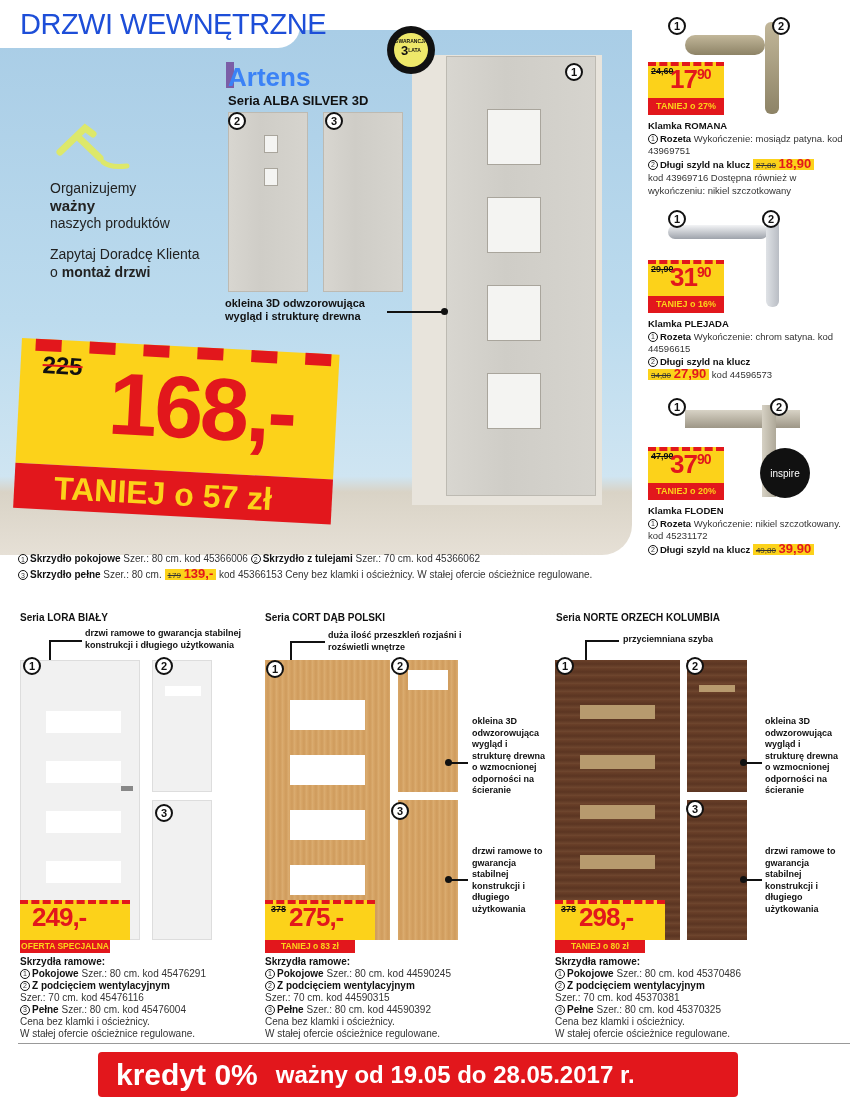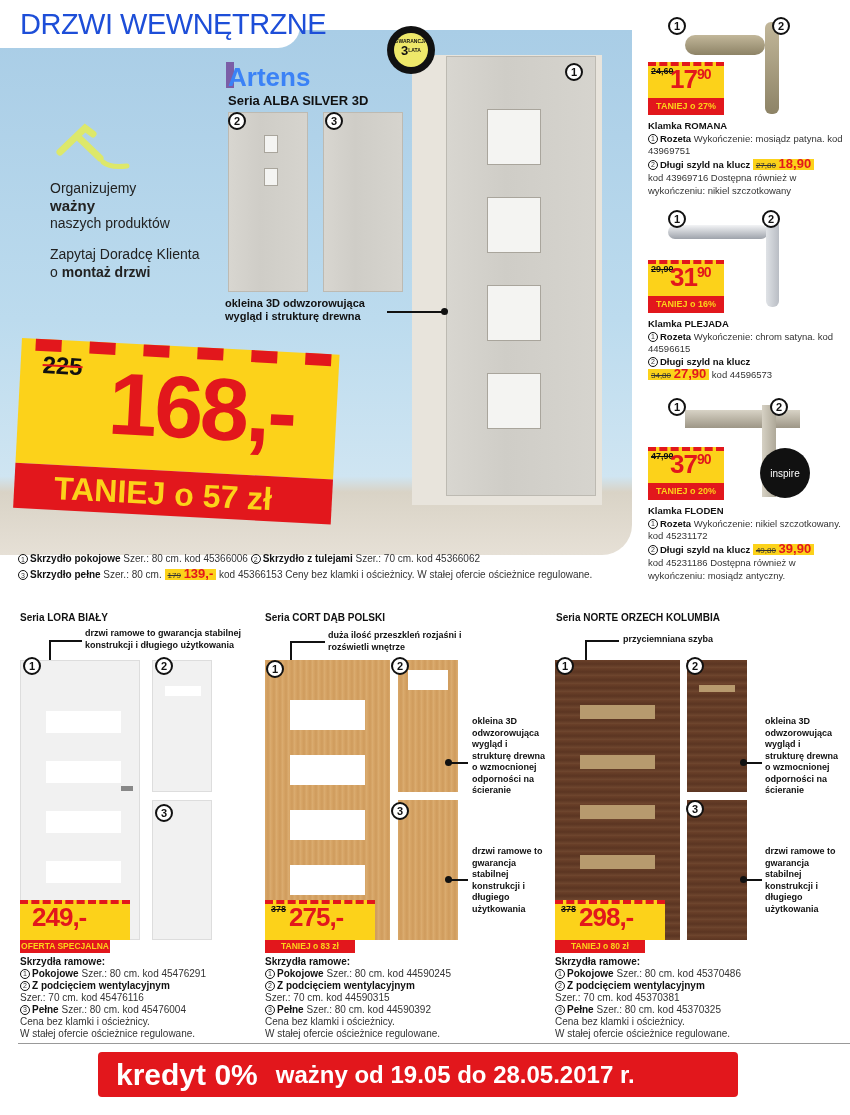--- a/index.html
+++ b/index.html
@@ -192,21 +192,20 @@
 <div class="abs hprice" style="left:648px;top:447px">
   <div class="abs hp-y"></div>
   <div class="abs hp-old">47,90</div>
   <div class="abs hp-new"><span>37</span><sup>90</sup></div>
   <div class="abs hp-r">TANIEJ o 20%</div>
 </div>
 <div class="abs hinfo" style="left:648px;top:505px">
   <div class="name">Klamka FLODEN</div>
   <div><span class="num">1</span><b>Rozeta</b><span> Wykończenie: nikiel szczotkowany. kod 45231172</span></div>
   <div><span class="num">2</span><b>Długi szyld na klucz</b> <span class="hl"><s>49,80</s> <span class="np">39,90</span></span></div>
-  <div>kod 45231186 Dostępna również w wykończeniu: mosiądz antyczny.</div>
 </div>
 
 <div class="abs stitle" style="left:20px;top:612px">Seria LORA BIAŁY</div>
 <div class="abs note" style="left:85px;top:628px;width:175px">drzwi ramowe to gwarancja stabilnej konstrukcji i długiego użytkowania</div>
 <div class="abs line" style="left:50px;top:640px;width:32px"></div>
 <div class="abs" style="left:49px;top:640px;width:1.5px;height:52px;background:#111"></div>
 <div class="abs dot" style="left:46px;top:691px"></div>
 <div class="abs wdoor" style="left:20px;top:660px;width:120px;height:280px">
   <div class="abs" style="left:25px;top:50px;width:75px;height:22px;background:#fff"></div>
   <div class="abs" style="left:25px;top:100px;width:75px;height:22px;background:#fff"></div>

